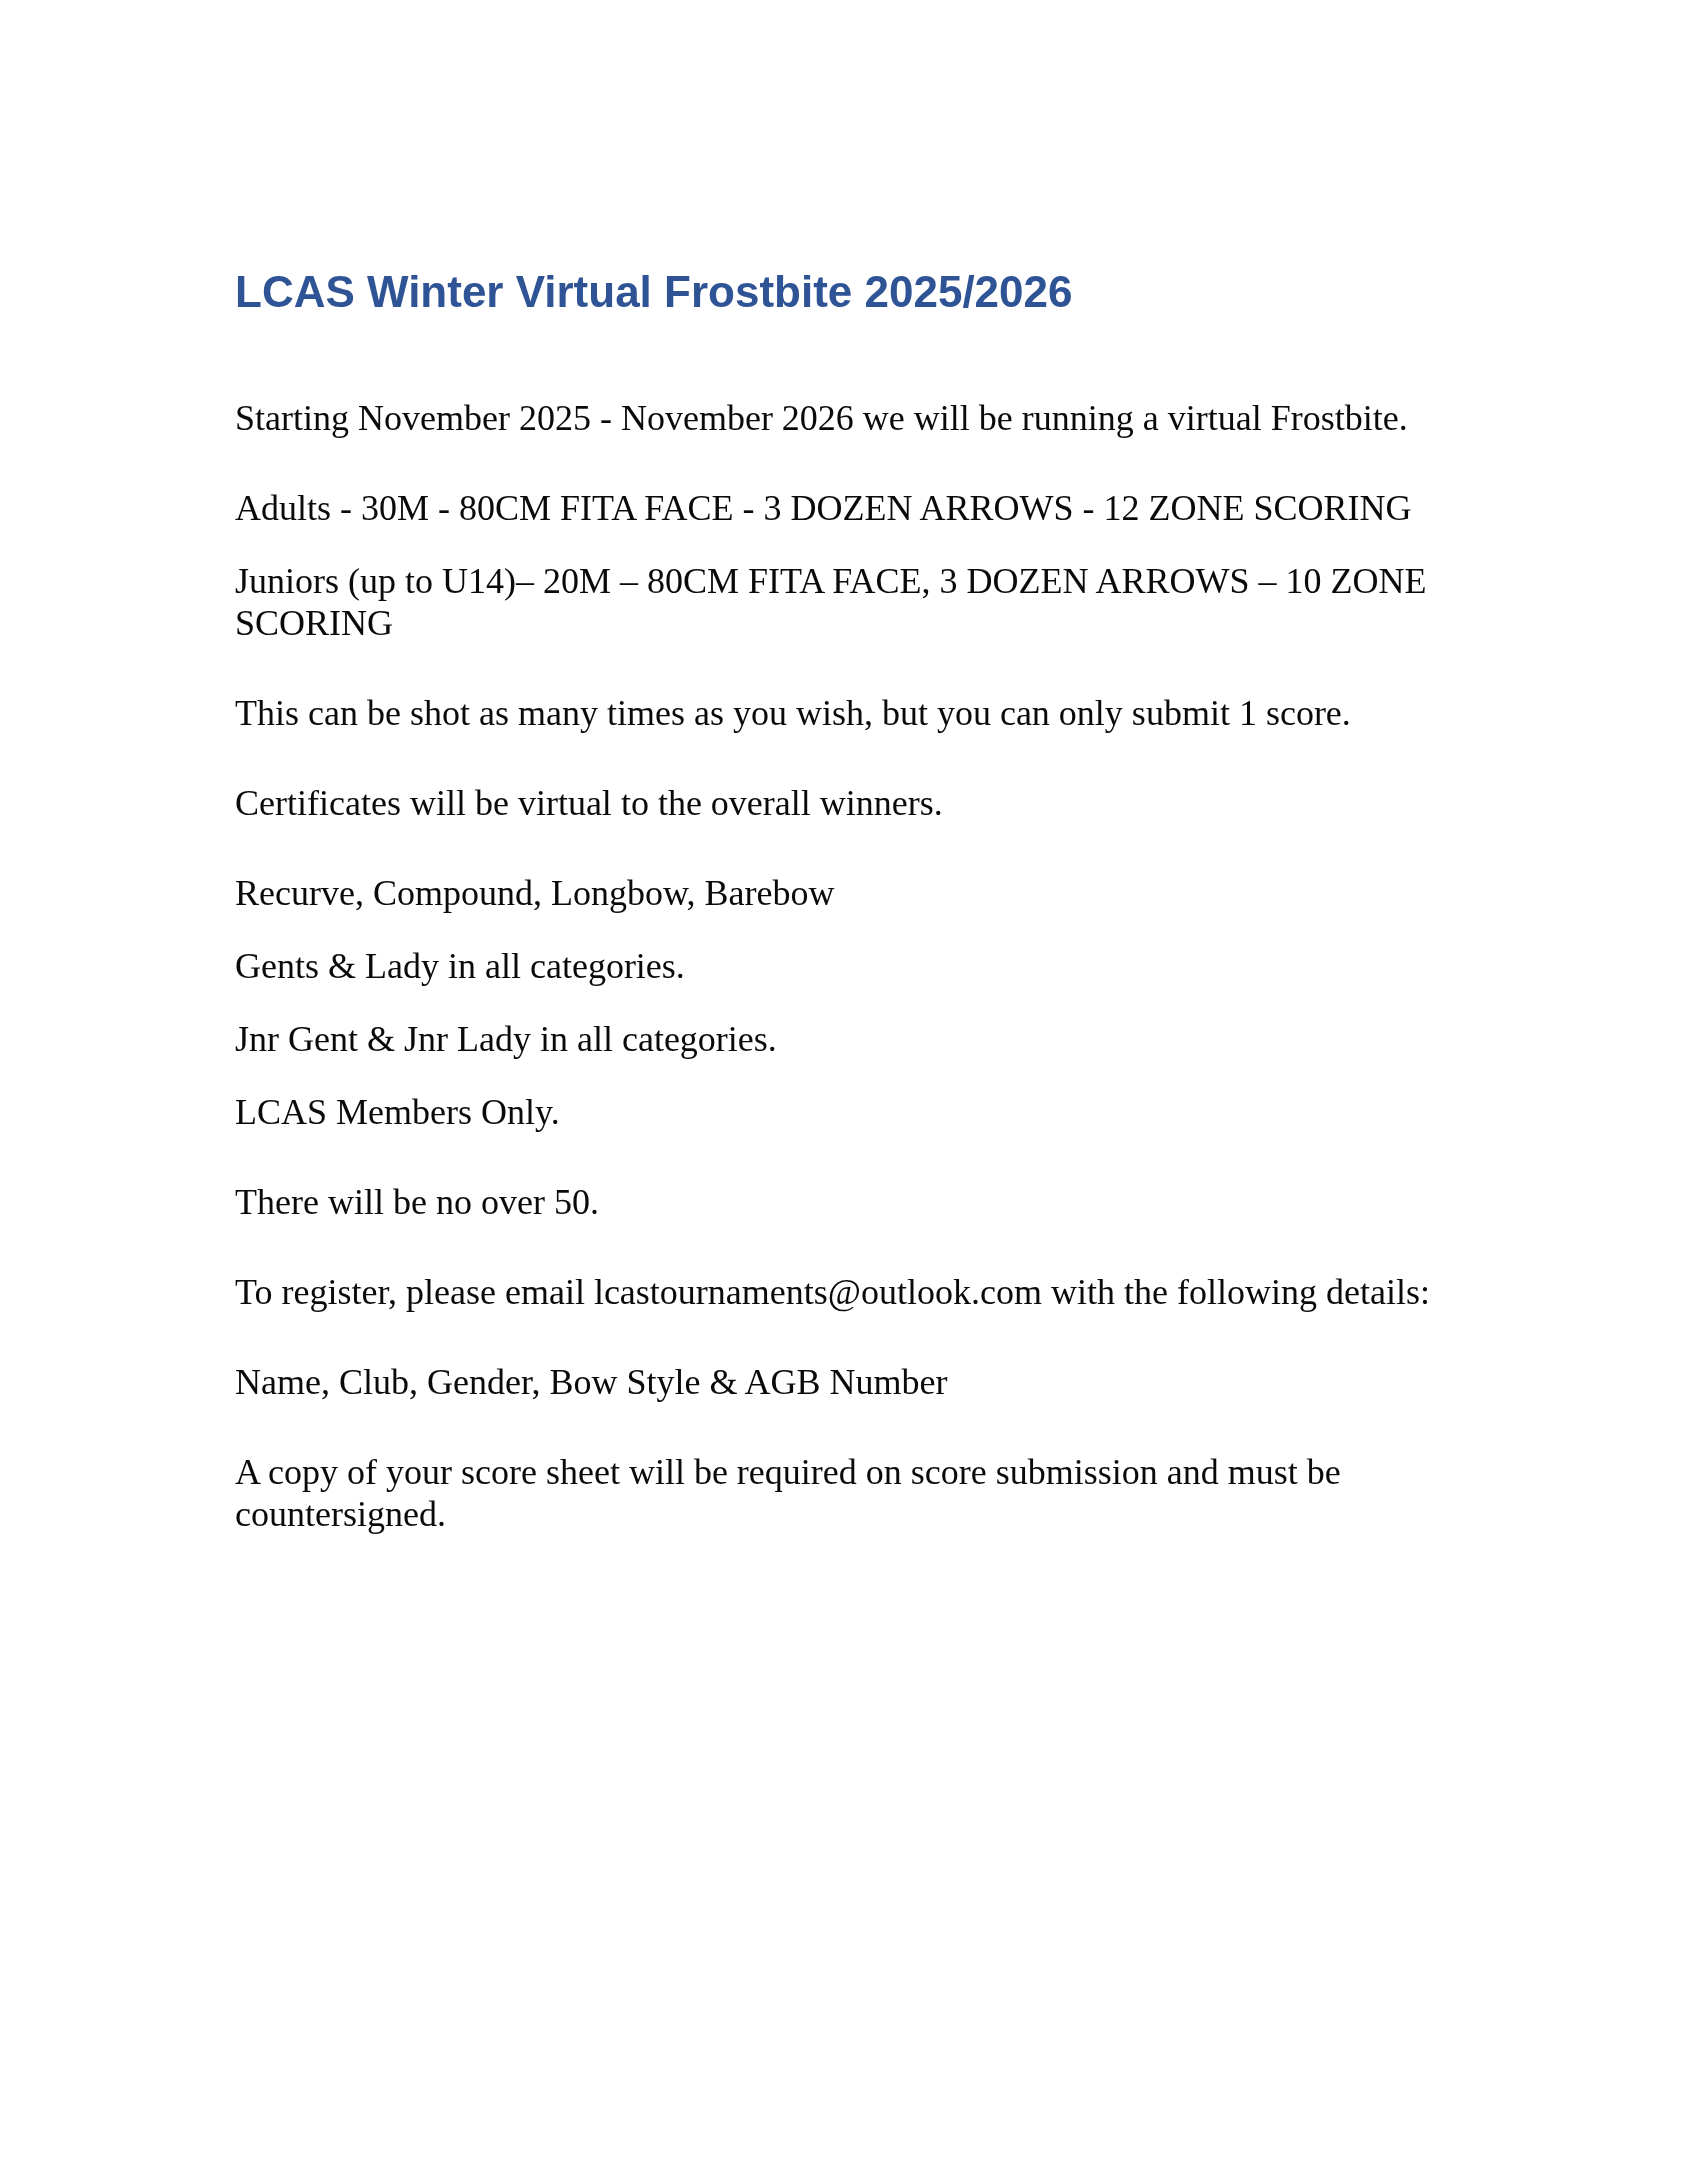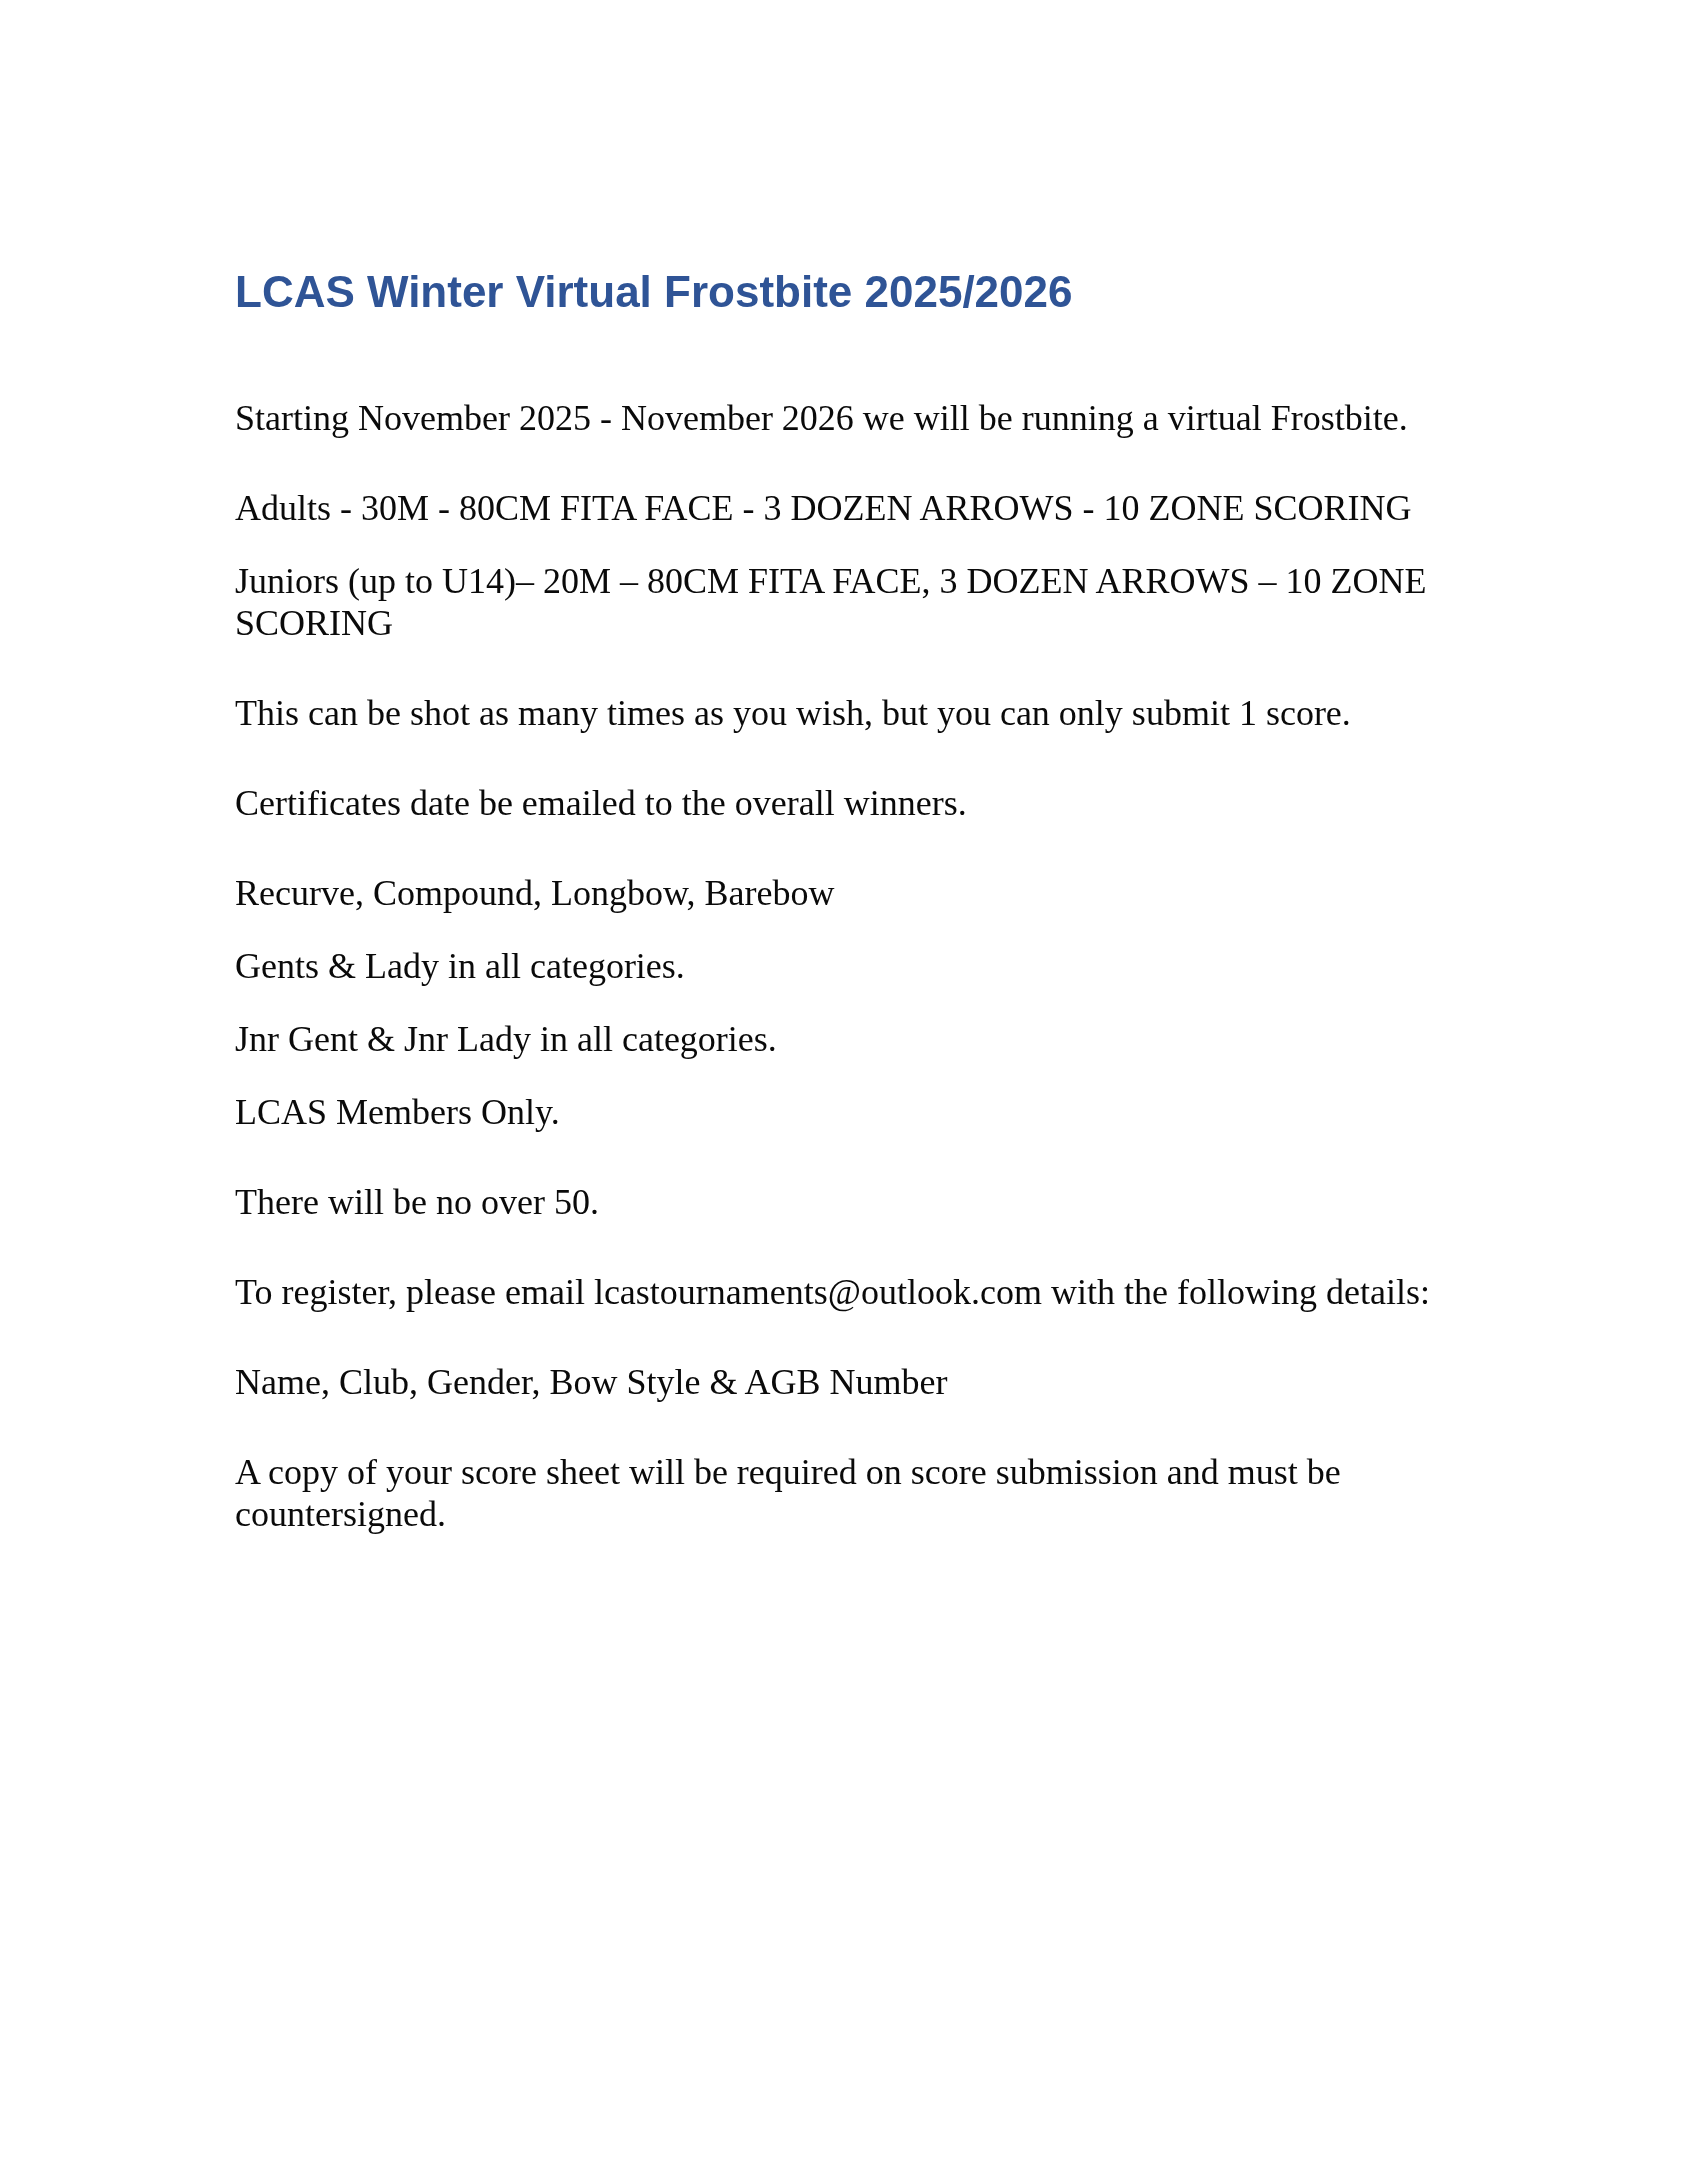--- a/index.html
+++ b/index.html
@@ -42,25 +42,25 @@
     margin-bottom: 12px;
   }
 </style>
 </head>
 <body>
 
 <div class="page">
   <h1 class="doc-title">LCAS Winter Virtual Frostbite 2025/2026</h1>
 
   <p class="doc-para">Starting November 2025 - November 2026 we will be running a virtual Frostbite.</p>
-  <p class="doc-para tight">Adults - 30M - 80CM FITA FACE - 3 DOZEN ARROWS - 10 ZONE SCORING</p>
+  <p class="doc-para tight">Adults - 30M - 80CM FITA FACE - 3 DOZEN ARROWS - 12 ZONE SCORING</p>
   <p class="doc-para">Juniors (up to U14)– 20M – 80CM FITA FACE, 3 DOZEN ARROWS – 10 ZONE
 SCORING</p>
   <p class="doc-para">This can be shot as many times as you wish, but you can only submit 1 score.</p>
-  <p class="doc-para">Certificates date be emailed to the overall winners.</p>
+  <p class="doc-para">Certificates will be virtual to the overall winners.</p>
   <p class="doc-para tight">Recurve, Compound, Longbow, Barebow</p>
   <p class="doc-para tight">Gents &amp; Lady in all categories.</p>
   <p class="doc-para tight">Jnr Gent &amp; Jnr Lady in all categories.</p>
   <p class="doc-para">LCAS Members Only.</p>
   <p class="doc-para">There will be no over 50.</p>
   <p class="doc-para">To register, please email lcastournaments@outlook.com with the following details:</p>
   <p class="doc-para">Name, Club, Gender, Bow Style &amp; AGB Number</p>
   <p class="doc-para last">A copy of your score sheet will be required on score submission and must be
 countersigned.</p>
 </div>

